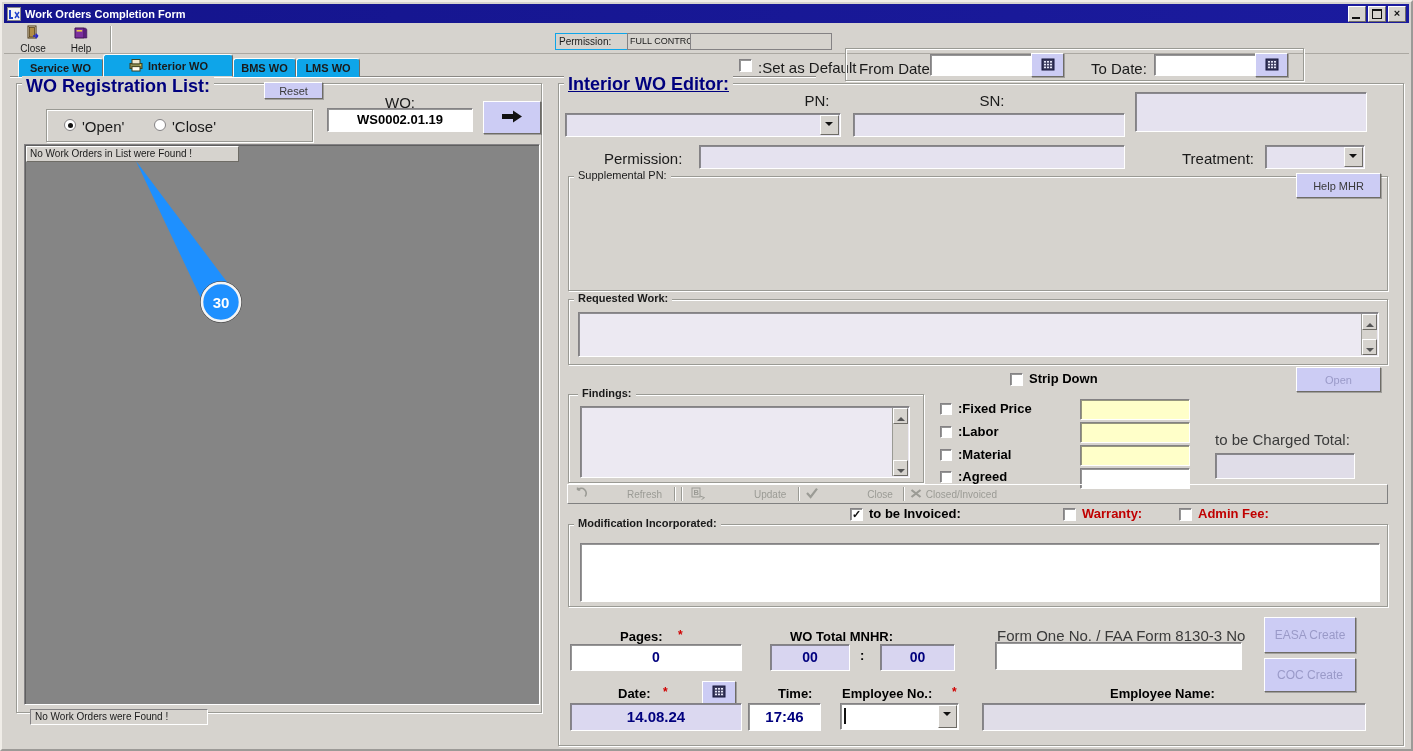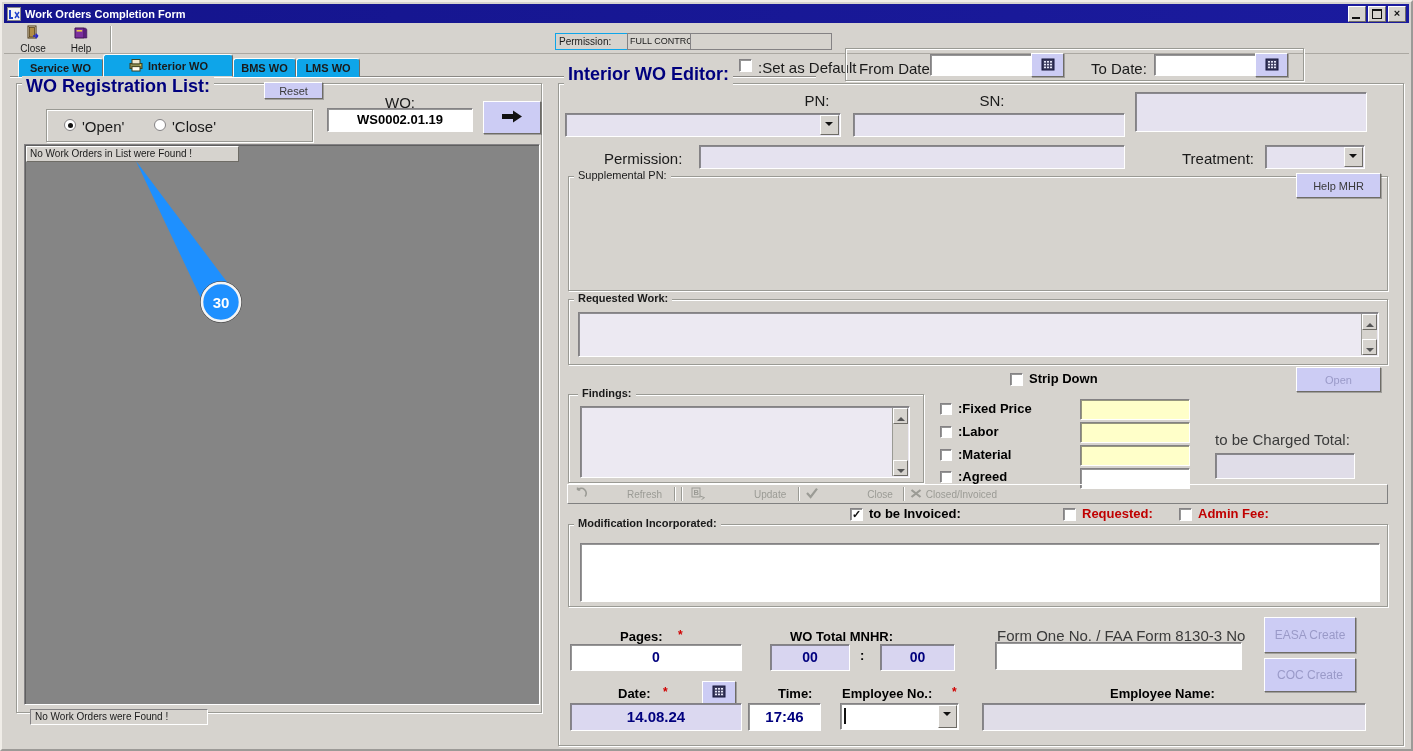--- a/index.html
+++ b/index.html
@@ -199,21 +199,21 @@
       <circle cx="196" cy="157" r="20.5" fill="none" stroke="#4d4d4d" stroke-width="1"></circle>
       <circle cx="196" cy="157" r="19" fill="#1e90ff" stroke="#f4f4f4" stroke-width="2.6"></circle>
       <text x="196" y="163" text-anchor="middle" font-family="Liberation Sans, sans-serif" font-size="15" font-weight="bold" fill="#ffffff">30</text>
     </svg>
   </div>
   <div class="abs" style="left:28px;top:707px;width:178px;height:16px;background:#d6d3ce;border:1px solid;border-color:#848284 #fff #fff #848284;">
     <span style="font-size:10px;line-height:14px;padding-left:4px;color:#1a1a1a;white-space:nowrap;display:block;">No Work Orders were Found !</span>
   </div>
 
   <div class="abs groupbox" style="left:556px;top:81px;width:846px;height:663px;"></div>
-  <span class="navyhead" style="left:562px;top:62px;">Interior WO Editor:</span>
+  <span class="navyhead" style="left:562px;top:72px;text-decoration:underline;">Interior WO Editor:</span>
 
   <span class="abs lbl" style="left:690px;top:90px;width:250px;text-align:center;">PN:</span>
   <div class="abs sunken lavfield" style="left:563px;top:111px;width:276px;height:24px;">
     <span class="ddbtn"></span>
   </div>
   <span class="abs lbl" style="left:880px;top:90px;width:220px;text-align:center;">SN:</span>
   <div class="abs sunken lavfield" style="left:851px;top:111px;width:272px;height:24px;"></div>
   <div class="abs sunken lavfield" style="left:1133px;top:90px;width:232px;height:40px;"></div>
 
   <span class="abs lbl" style="left:602px;top:148px;">Permission:</span>
@@ -307,21 +307,21 @@
       <span><svg width="12" height="11" viewBox="0 0 12 11">
             <path d="M1.5 2 L10.5 9 M10.5 2 L1.5 9" stroke="#9b9b95" stroke-width="2.2"></path>
           </svg></span>
       <span>Closed/Invoiced</span>
     </span>
   </div>
 
   <span class="abs cb" style="left:848px;top:506px;">✓</span>
   <span class="abs blbl" style="left:867px;top:504px;">to be Invoiced:</span>
   <span class="abs cb" style="left:1061px;top:506px;"></span>
-  <span class="abs blbl red" style="left:1080px;top:504px;">Requested:</span>
+  <span class="abs blbl red" style="left:1080px;top:504px;">Warranty:</span>
   <span class="abs cb" style="left:1177px;top:506px;"></span>
   <span class="abs blbl red" style="left:1196px;top:504px;">Admin Fee:</span>
 
   <div class="abs groupbox" style="left:566px;top:522px;width:820px;height:83px;"></div>
   <span class="grouplabel bold" style="left:572px;top:515px;">Modification Incorporated:</span>
   <div class="abs sunken whitefield" style="left:578px;top:541px;width:800px;height:59px;"></div>
 
   <span class="abs blbl" style="left:618px;top:627px;">Pages:</span>
   <span class="abs star" style="left:676px;top:626px;">*</span>
   <div class="abs sunken whitefield" style="left:568px;top:642px;width:172px;height:27px;">

